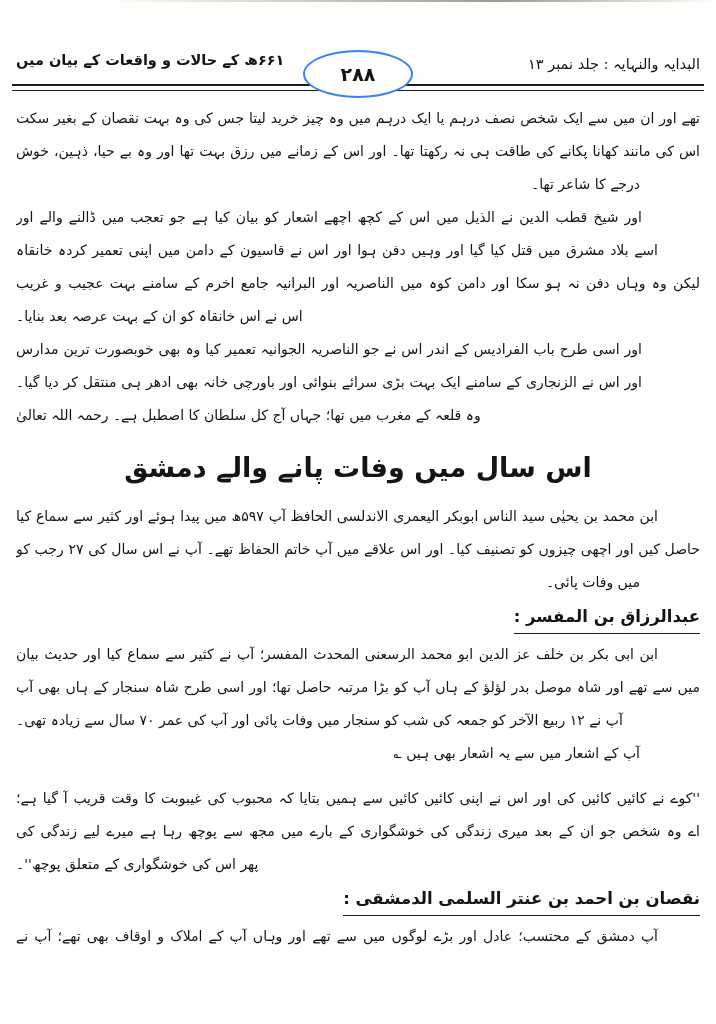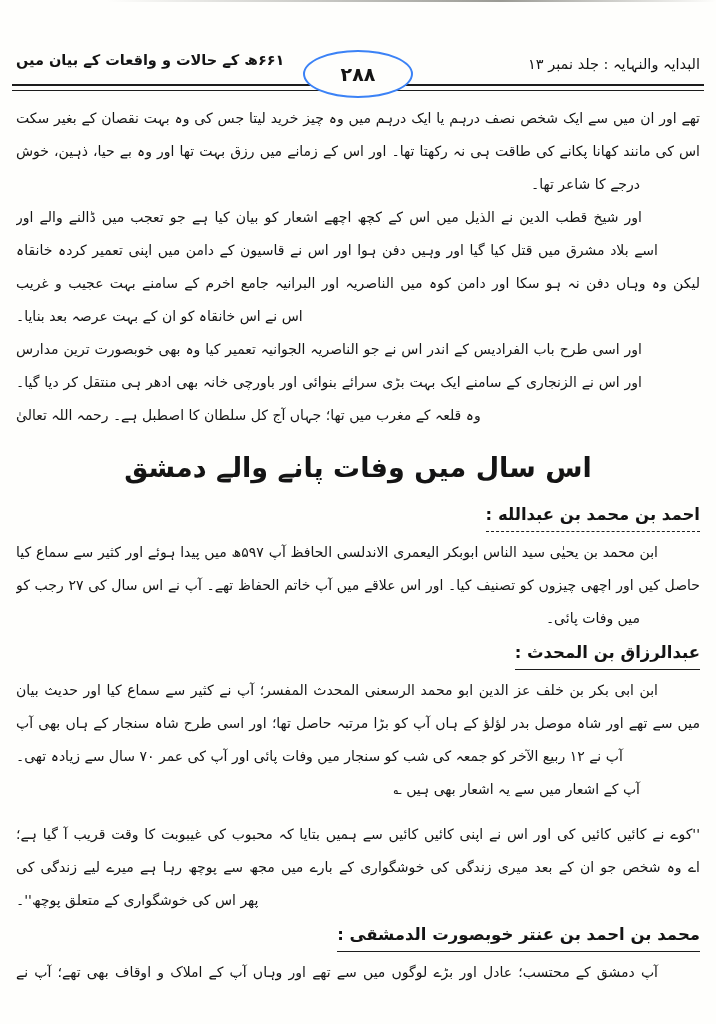--- a/index.html
+++ b/index.html
@@ -100,40 +100,37 @@
     <div class="line just">لیکن وہ وہاں دفن نہ ہو سکا اور دامن کوہ میں الناصریہ اور البرانیہ جامع اخرم کے سامنے بہت عجیب و غریب خوبصورت عمارات ہیں اور</div>
     <div class="line center">اس نے اس خانقاہ کو ان کے بہت عرصہ بعد بنایا۔</div>
 
     <div class="line just ind-lg">اور اسی طرح باب الفرادیس کے اندر اس نے جو الناصریہ الجوانیہ تعمیر کیا وہ بھی خوبصورت ترین مدارس میں سے ہے۔</div>
 
     <div class="line just ind-lg">اور اس نے الزنجاری کے سامنے ایک بہت بڑی سرائے بنوائی اور باورچی خانہ بھی ادھر ہی منتقل کر دیا گیا۔ اور اس سے پہلے</div>
     <div class="line center">وہ قلعہ کے مغرب میں تھا؛ جہاں آج کل سلطان کا اصطبل ہے۔ رحمہ اللہ تعالیٰ</div>
 
     <div class="section-heading">اس سال میں وفات پانے والے دمشق</div>
 
-    <div class="obit-title-row">
-      <span class="obit-title u-dashed">احمد بن محمد بن عبدالله :</span>
-    </div>
     <div class="line just ind">ابن محمد بن یحیٰی سید الناس ابوبکر الیعمری الاندلسی الحافظ آپ ۵۹۷ھ میں پیدا ہوئے اور کثیر سے سماع کیا اور بہت کتابیں</div>
     <div class="line just">حاصل کیں اور اچھی چیزوں کو تصنیف کیا۔ اور اس علاقے میں آپ خاتم الحفاظ تھے۔ آپ نے اس سال کی ۲۷ رجب کو تونس شہر</div>
     <div class="line end-ind">میں وفات پائی۔</div>
 
     <div class="obit-title-row">
-      <span class="obit-title u-solid">عبدالرزاق بن المحدث :</span>
+      <span class="obit-title u-solid">عبدالرزاق بن المفسر :</span>
     </div>
     <div class="line just ind">ابن ابی بکر بن خلف عز الدین ابو محمد الرسعنی المحدث المفسر؛ آپ نے کثیر سے سماع کیا اور حدیث بیان کی؛ آپ ادباء فضلاء</div>
     <div class="line just">میں سے تھے اور شاہ موصل بدر لؤلؤ کے ہاں آپ کو بڑا مرتبہ حاصل تھا؛ اور اسی طرح شاہ سنجار کے ہاں بھی آپ کو مقام حاصل تھا؛ اور</div>
     <div class="line center">آپ نے ۱۲ ربیع الآخر کو جمعہ کی شب کو سنجار میں وفات پائی اور آپ کی عمر ۷۰ سال سے زیادہ تھی۔</div>
 
     <div class="line end-ind">آپ کے اشعار میں سے یہ اشعار بھی ہیں ؎</div>
     <div class="verse-block">
       <div class="line just">''کوے نے کائیں کائیں کی اور اس نے اپنی کائیں کائیں سے ہمیں بتایا کہ محبوب کی غیبوبت کا وقت قریب آ گیا ہے؛</div>
       <div class="line just">اے وہ شخص جو ان کے بعد میری زندگی کی خوشگواری کے بارے میں مجھ سے پوچھ رہا ہے میرے لیے زندگی کی سخاوت کر</div>
       <div class="line center">پھر اس کی خوشگواری کے متعلق پوچھ''۔</div>
     </div>
 
     <div class="obit-title-row">
-      <span class="obit-title u-solid">محمد بن احمد بن عنتر خوبصورت الدمشقی :</span>
+      <span class="obit-title u-solid">نقصان بن احمد بن عنتر السلمی الدمشقی :</span>
     </div>
     <div class="line just ind">آپ دمشق کے محتسب؛ عادل اور بڑے لوگوں میں سے تھے اور وہاں آپ کے املاک و اوقاف بھی تھے؛ آپ نے قاہرہ میں</div>
 
   </div>
 </div>
 
 </body></html>

